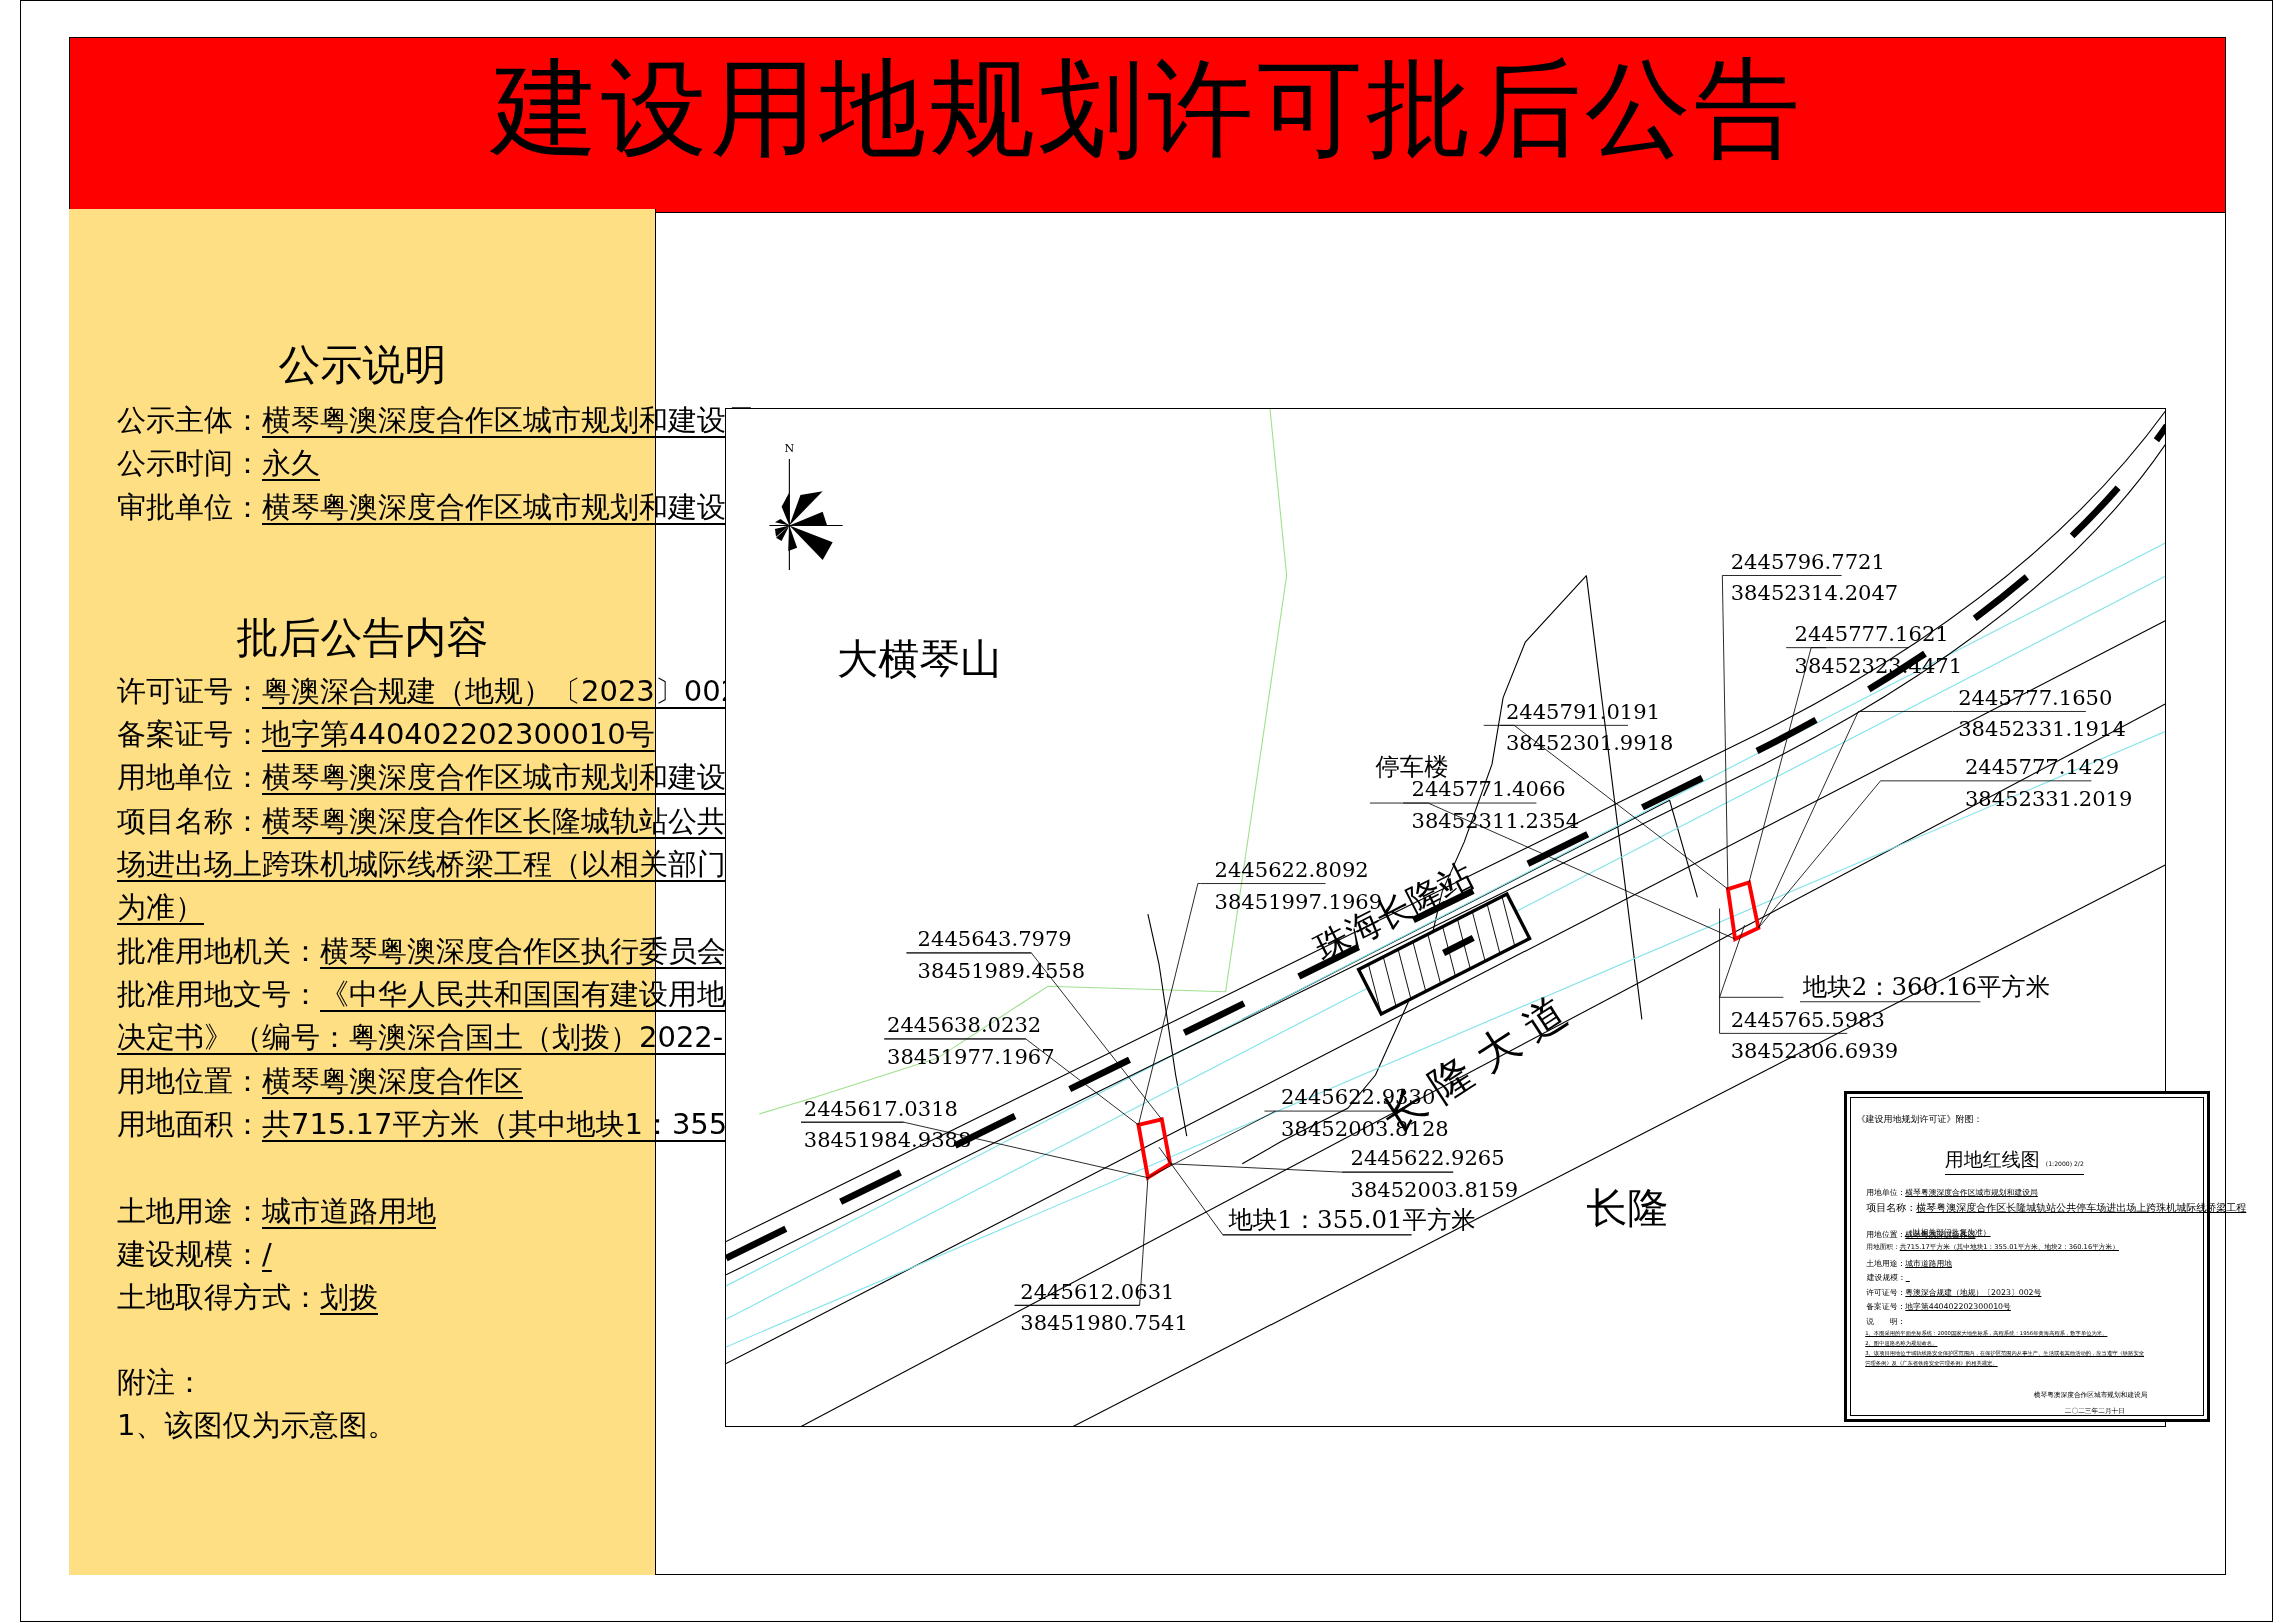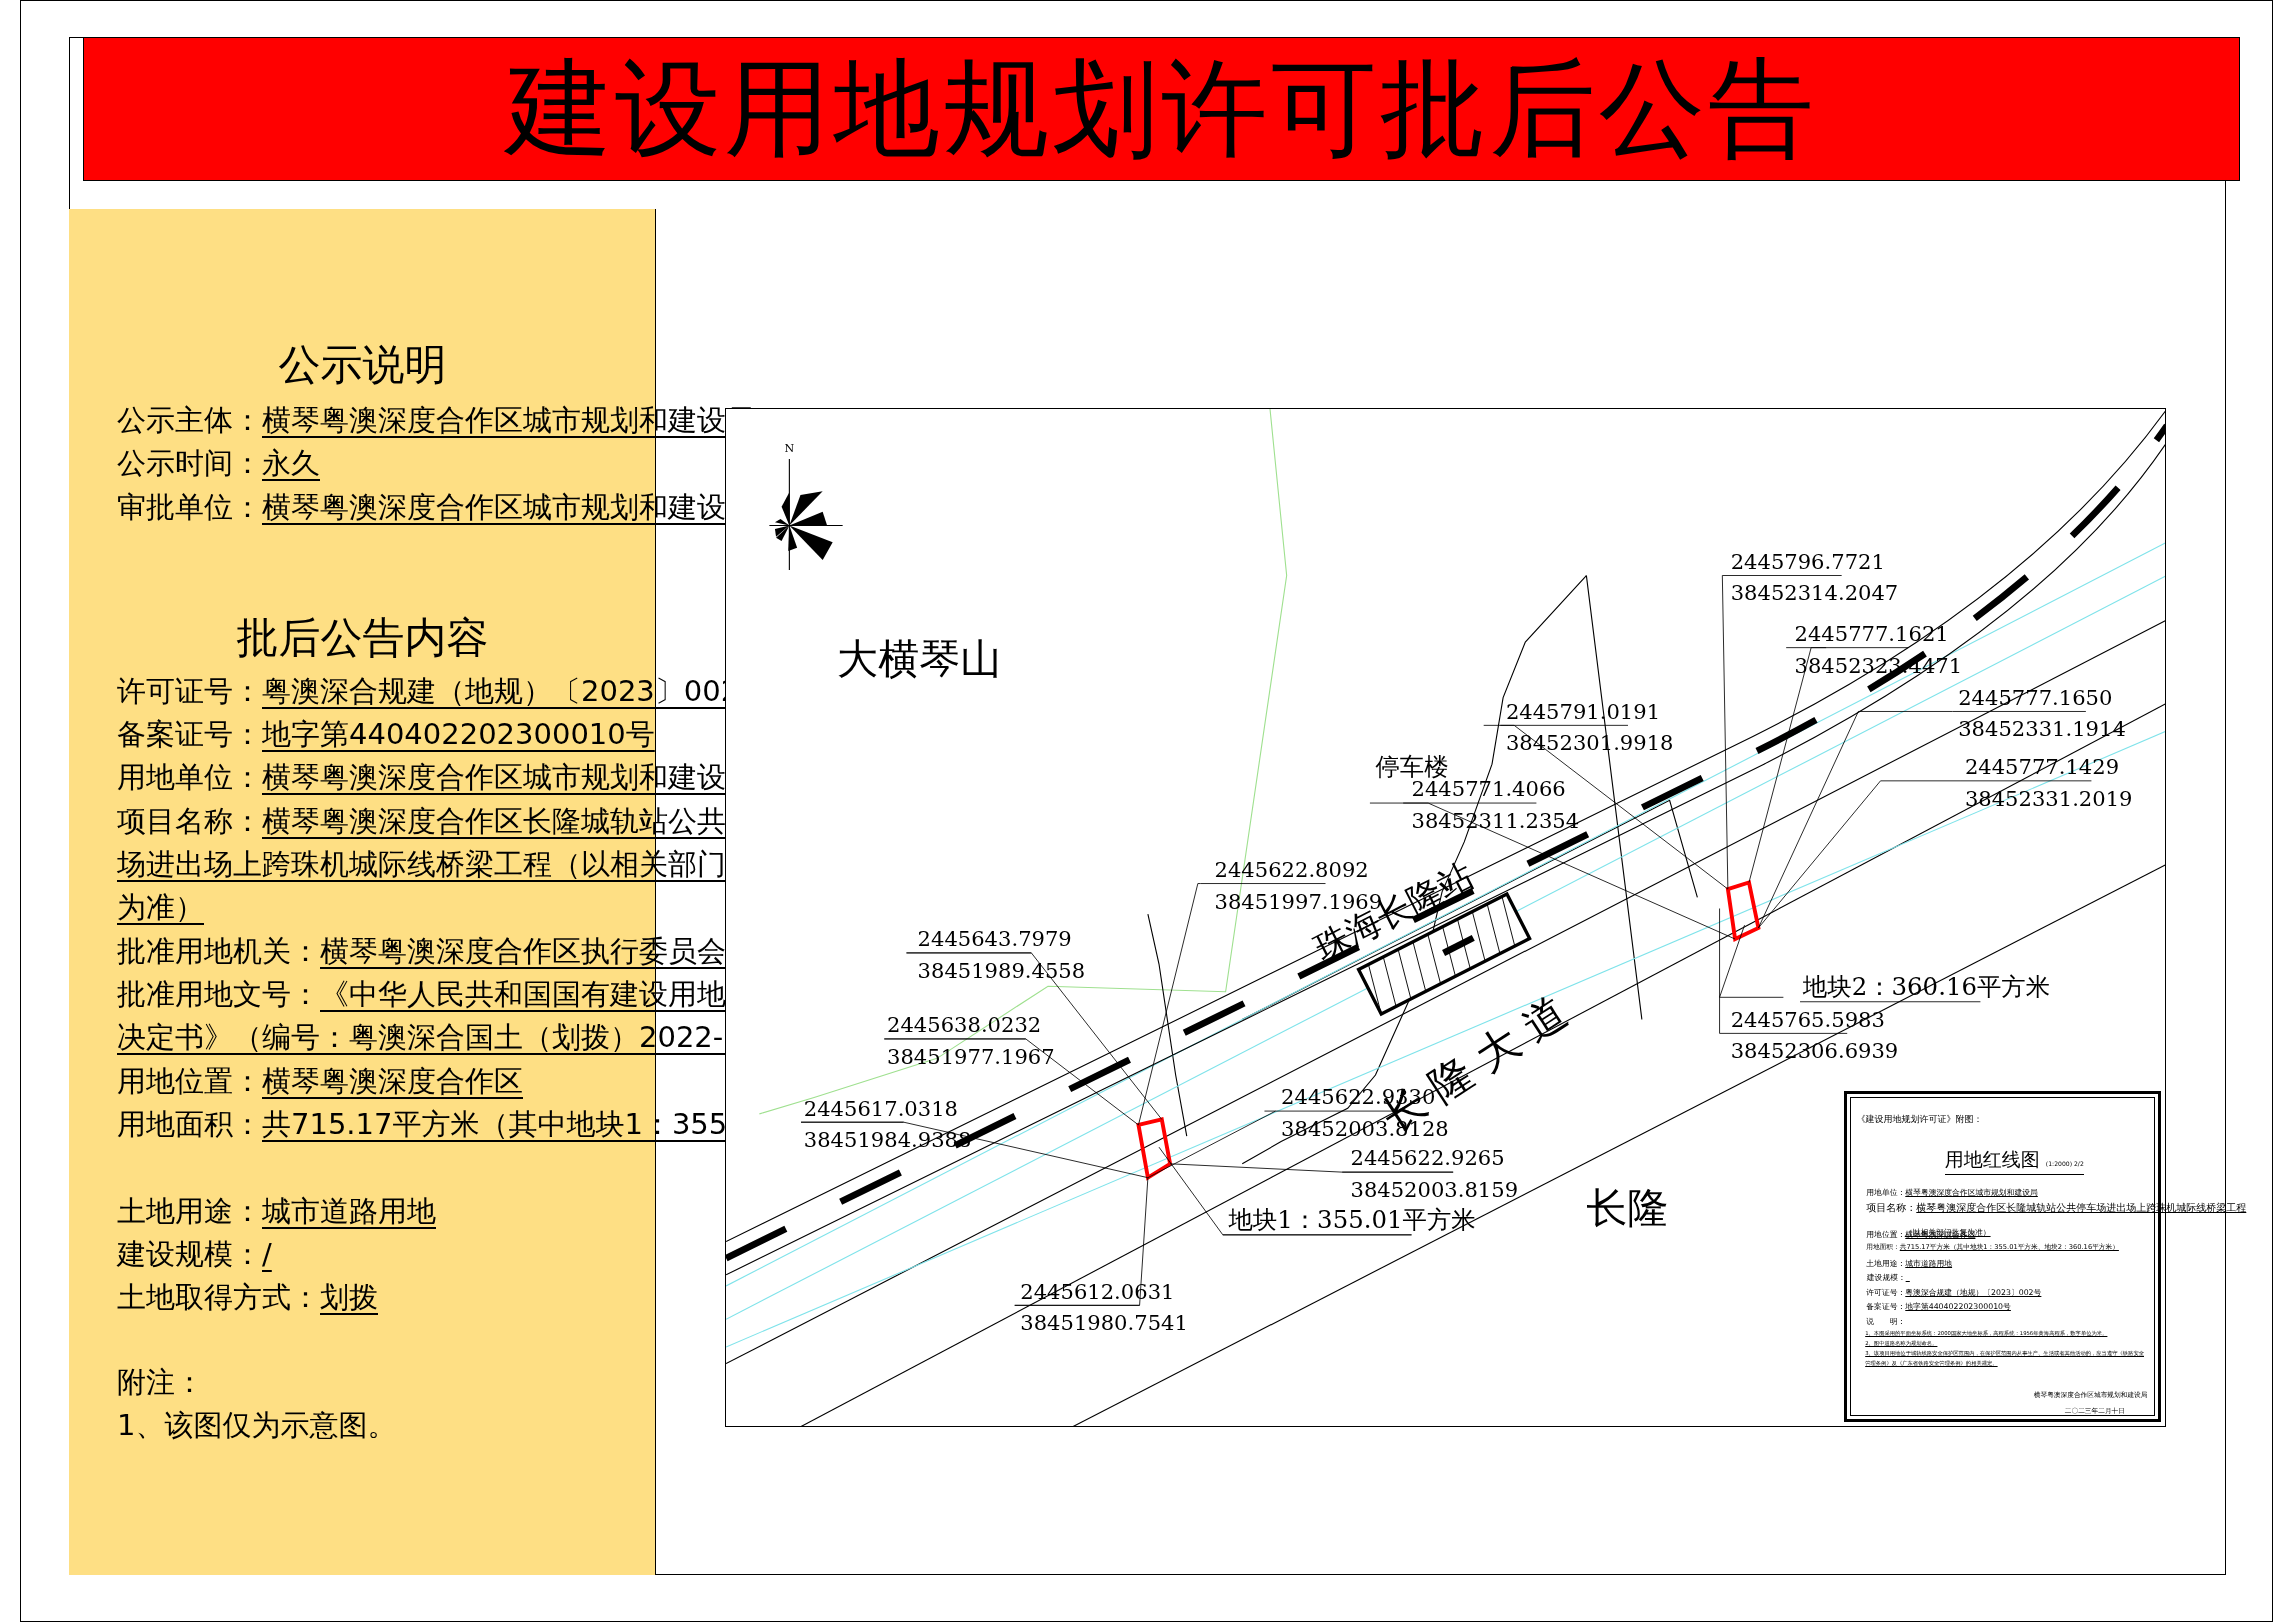--- a/index.html
+++ b/index.html
@@ -2,37 +2,37 @@
 <html style="font-size:9px"><head>
 <meta charset="utf-8">
 <style>
   html, body { margin:0; padding:0; background:#ffffff; }
   body { width:2295px; height:1624px; position:relative; overflow:hidden;
          font-family:"DejaVu Serif","Liberation Serif",serif; color:#000; }
   .outer-frame { position:absolute; left:20px; top:0; width:2253px; height:1622px;
                  border:1.1px solid #000; box-sizing:border-box; }
   .inner-frame { position:absolute; left:69px; top:37px; width:2157px; height:1538px;
                  border:1.7px solid #000; box-sizing:border-box; }
-  .banner { position:absolute; left:83px; top:37px; width:2157px; height:144px;
+  .banner { position:absolute; left:69px; top:37px; width:2157px; height:176px;
             background:#ff0000; border:1.7px solid #000; box-sizing:border-box;
-            display:flex; align-items:center; justify-content:center; }
+            display:flex; align-items:flex-start; justify-content:center; }
   .banner-title { font-size:106px; letter-spacing:3.3px; color:#000; font-family:"DejaVu Sans","Liberation Sans",sans-serif; }
   .panel { position:absolute; left:69px; top:209px; width:587px; height:1366px;
            background:#fedf84; border-right:1.7px solid #000; box-sizing:border-box; }
   .section-title { position:absolute; left:0; width:587px; text-align:center;
                    font-size:42px; font-family:Liberation Mono, monospace; }
   .row { position:absolute; left:48px; font-size:29px; line-height:43px; white-space:nowrap;
          font-family:"DejaVu Sans","Liberation Sans",sans-serif; }
   .row .lbl { }
   .row .val { text-decoration:underline; text-decoration-thickness:1.7px; text-underline-offset:5.6px; }
   .map-frame { position:absolute; left:725px; top:408px; width:1441px; height:1019px;
                border:1.7px solid #000; box-sizing:border-box; background:#fff; overflow:hidden; }
   svg.map { position:absolute; left:0; top:0; }
   .coord text, .lbl-txt { font-family:"DejaVu Serif","Liberation Serif",serif; }
-  .legend { position:absolute; left:1844px; top:1091px; width:317px; height:331px;
+  .legend { position:absolute; left:1844px; top:1091px; width:366px; height:331px;
             border:3.3px solid #000; box-sizing:border-box; background:#fff; }
   .legend-inner { position:absolute; left:2.8px; top:2.8px; right:2.8px; bottom:2.8px; border:1.1px solid #000; }
   .lg { position:absolute; font-size:7.8px; white-space:nowrap; font-family:"DejaVu Sans","Liberation Sans",sans-serif; }
   .lg u { text-decoration:underline; }
 </style>
 </head>
 <body>
 
 <div class="outer-frame"></div>
 <div class="inner-frame"></div>

